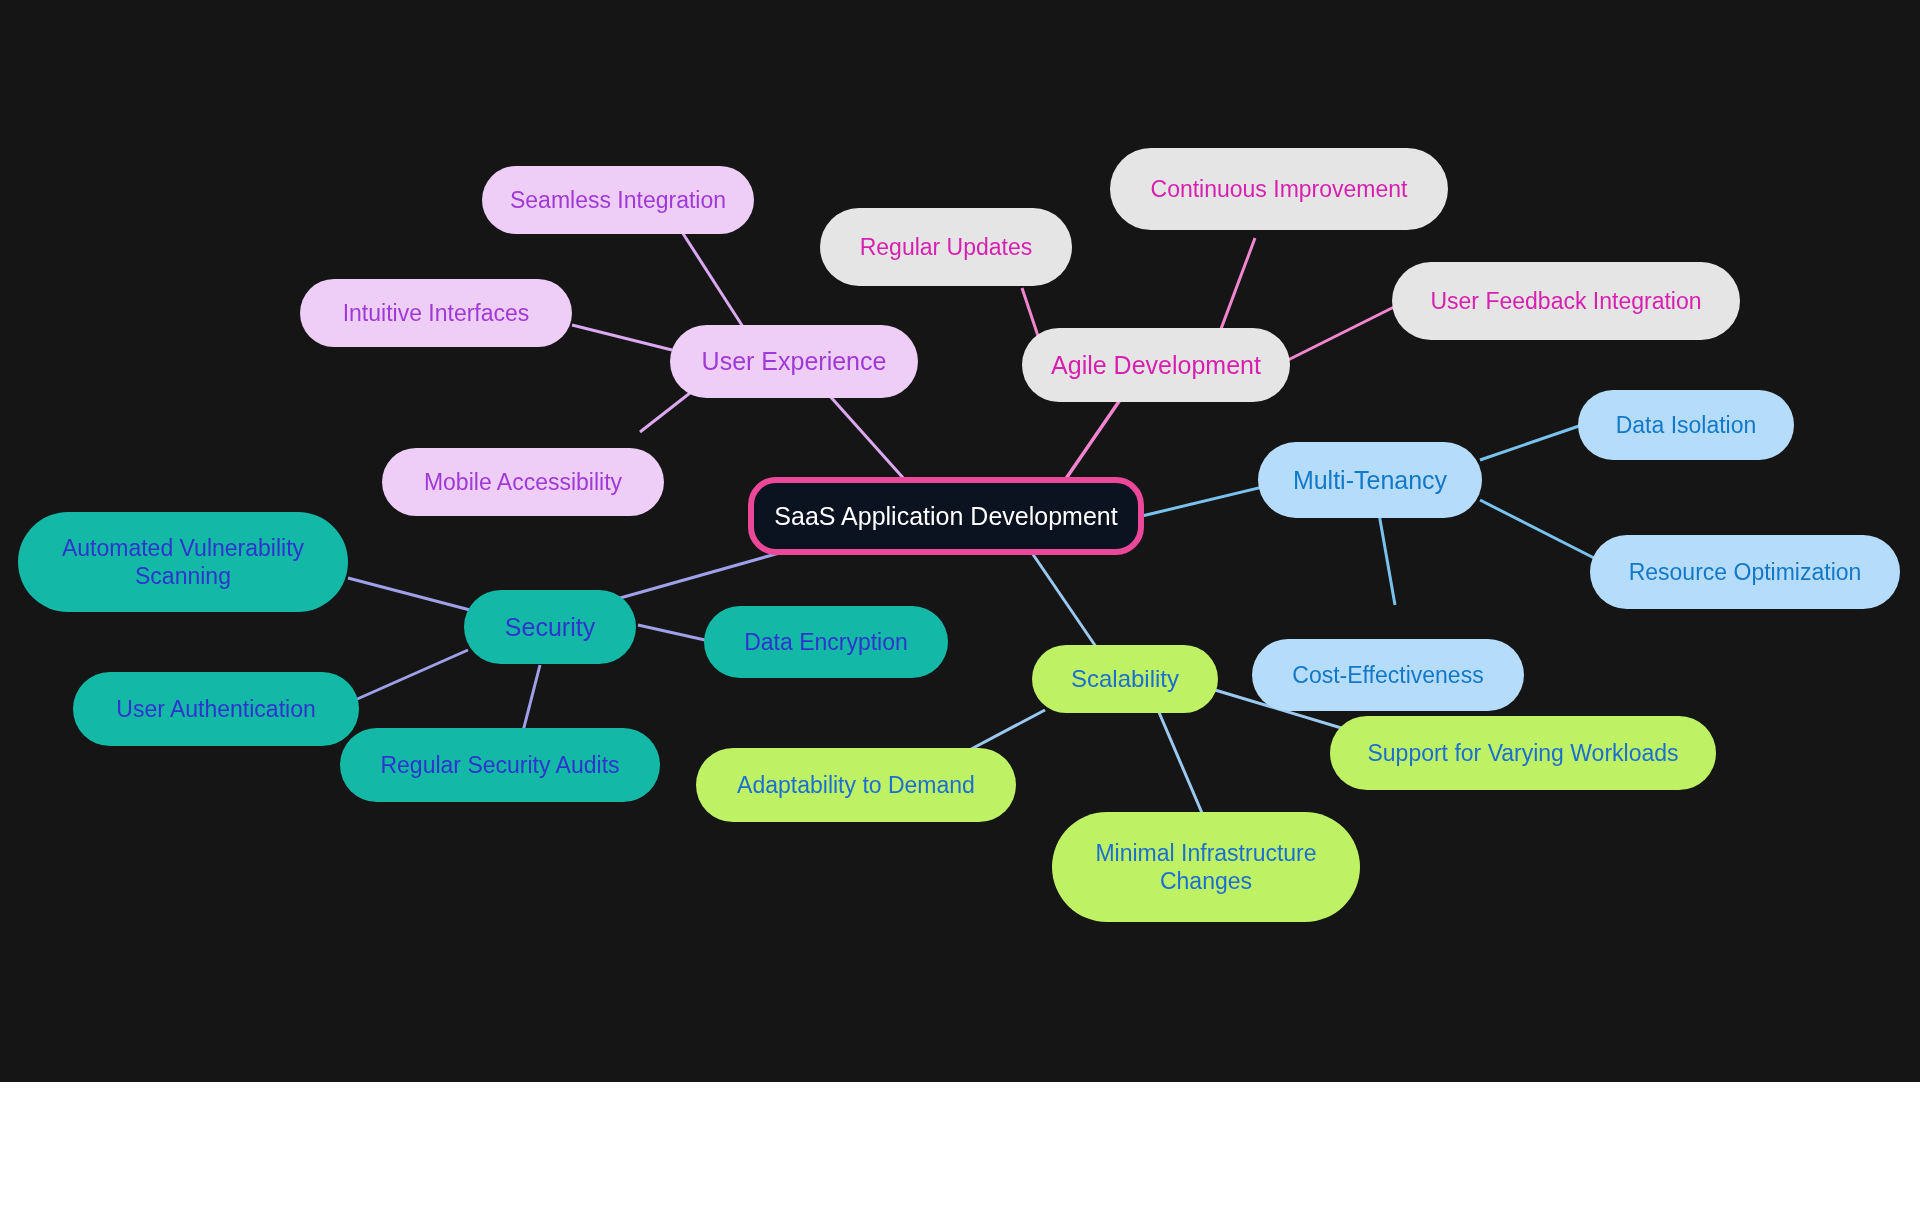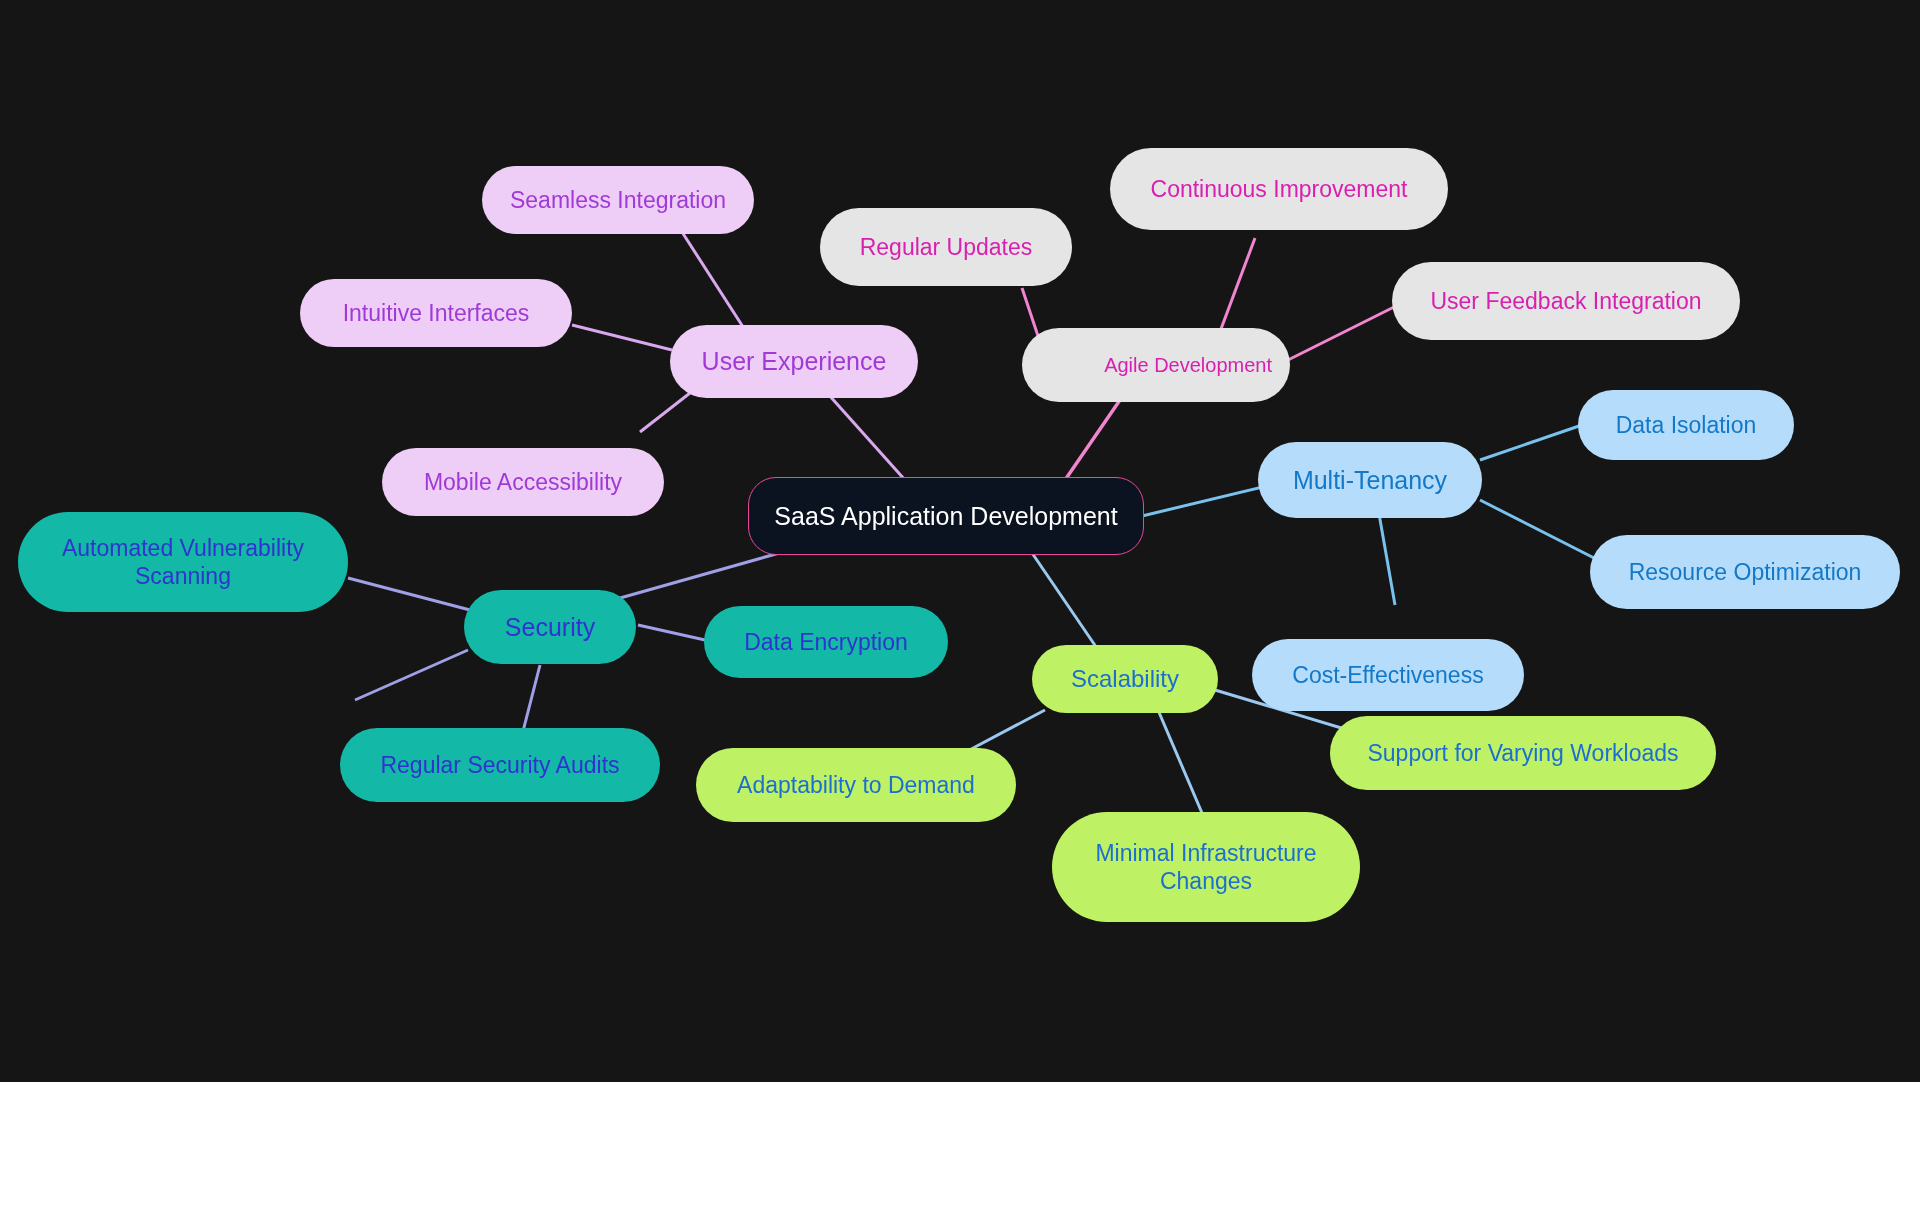--- a/index.html
+++ b/index.html
@@ -59,42 +59,42 @@
     text-align: center;
     border-radius: 999px;
     line-height: 1.22;
     padding: 6px 18px;
     white-space: pre-line;
   }
 
   
   .node.root {
     background: #0b1220;
-    border: 1px solid #ec4899;
+    border: 6px solid #ec4899;
     color: #ffffff;
     font-size: 25px;
     border-radius: 28px;
   }
 
   
   .node.ux-hub,
   .node.ux-leaf {
     background: #eecdf7;
     color: #a03ad6;
   }
   .node.ux-hub  { font-size: 25px; }
   .node.ux-leaf { font-size: 23px; }
 
   
   .node.agile-hub,
   .node.agile-leaf {
     background: #e5e5e5;
     color: #d81fb0;
   }
-  .node.agile-hub  { font-size: 20px; justify-content: flex-end; }
+  .node.agile-hub  { font-size: 25px; }
   .node.agile-leaf { font-size: 23px; }
 
   
   .node.mt-hub,
   .node.mt-leaf {
     background: #b5ddfb;
     color: #1478c8;
   }
   .node.mt-hub  { font-size: 25px; }
   .node.mt-leaf { font-size: 23px; }
@@ -237,20 +237,23 @@
 
       <div class="node sec-hub" style="left:464px; top:590px; width:172px; height:74px;">
         <span>Security</span>
       </div>
 
       <div class="node sec-leaf" style="left:18px; top:512px; width:330px; height:100px;">
         <span>Automated Vulnerability
 Scanning</span>
       </div>
 
+      <div class="node sec-leaf" style="left:73px; top:672px; width:286px; height:74px;">
+        <span>User Authentication</span>
+      </div>
 
       <div class="node sec-leaf" style="left:340px; top:728px; width:320px; height:74px;">
         <span>Regular Security Audits</span>
       </div>
 
       <div class="node sec-leaf" style="left:704px; top:606px; width:244px; height:72px;">
         <span>Data Encryption</span>
       </div>
 
     </div>

